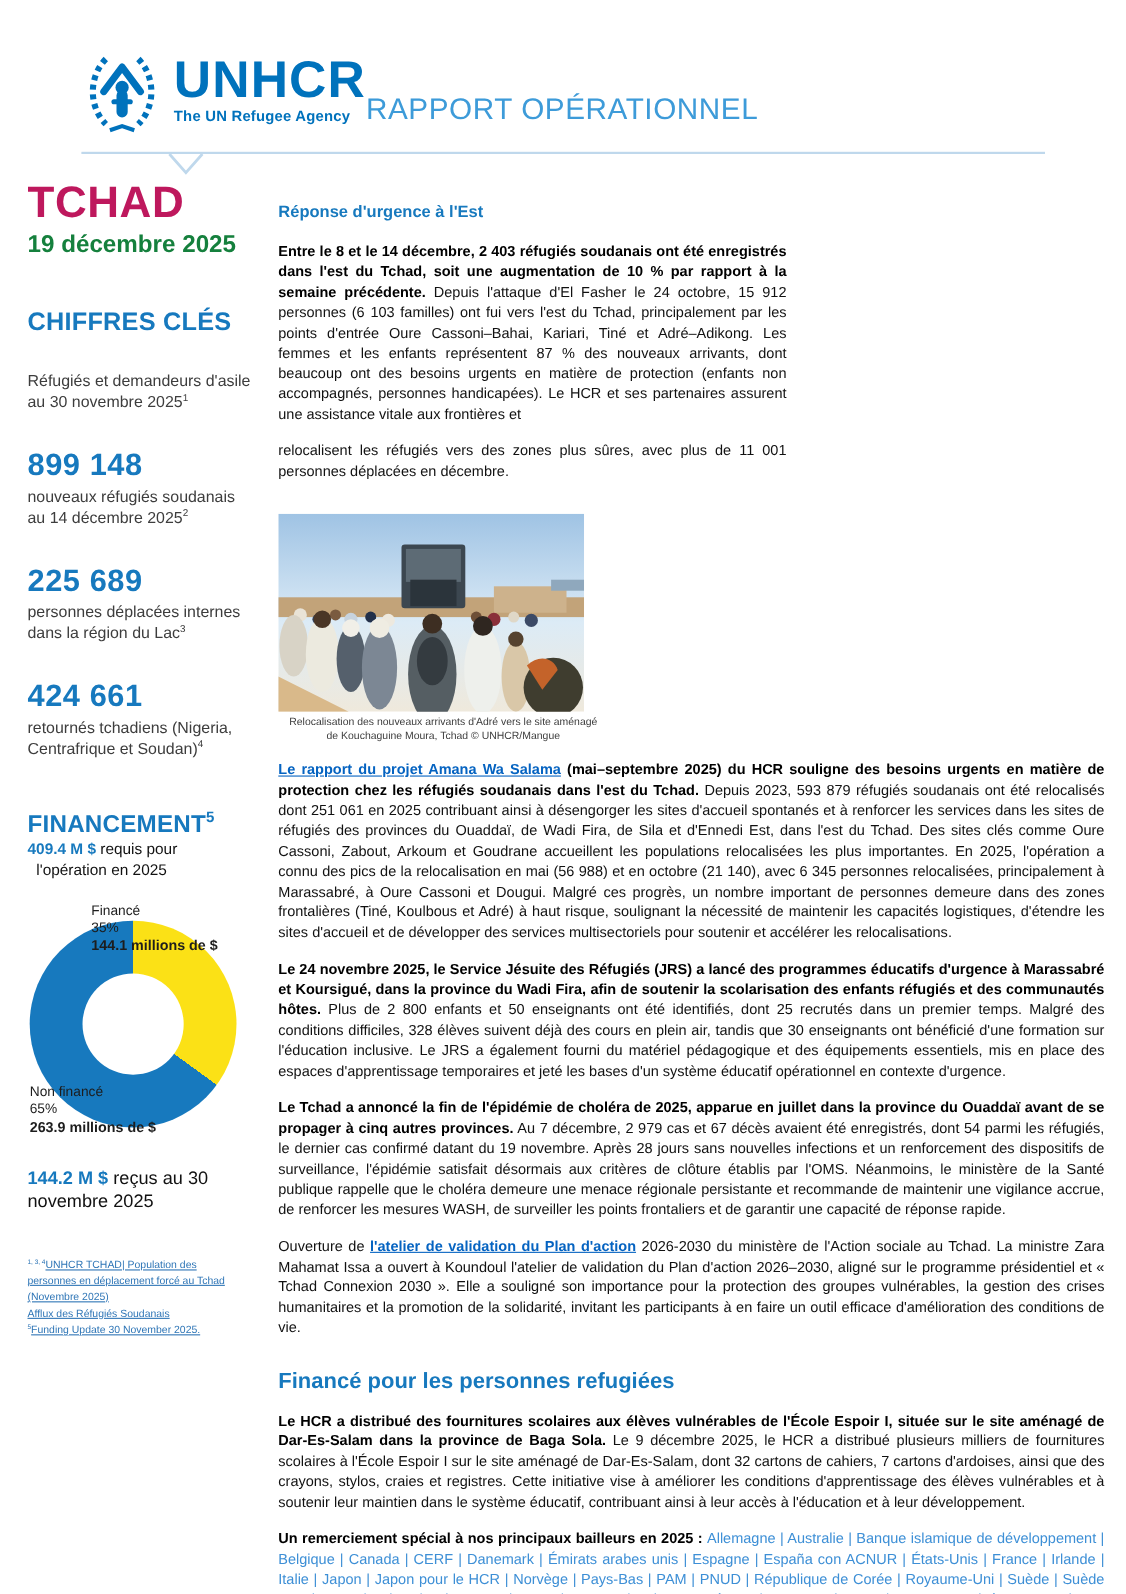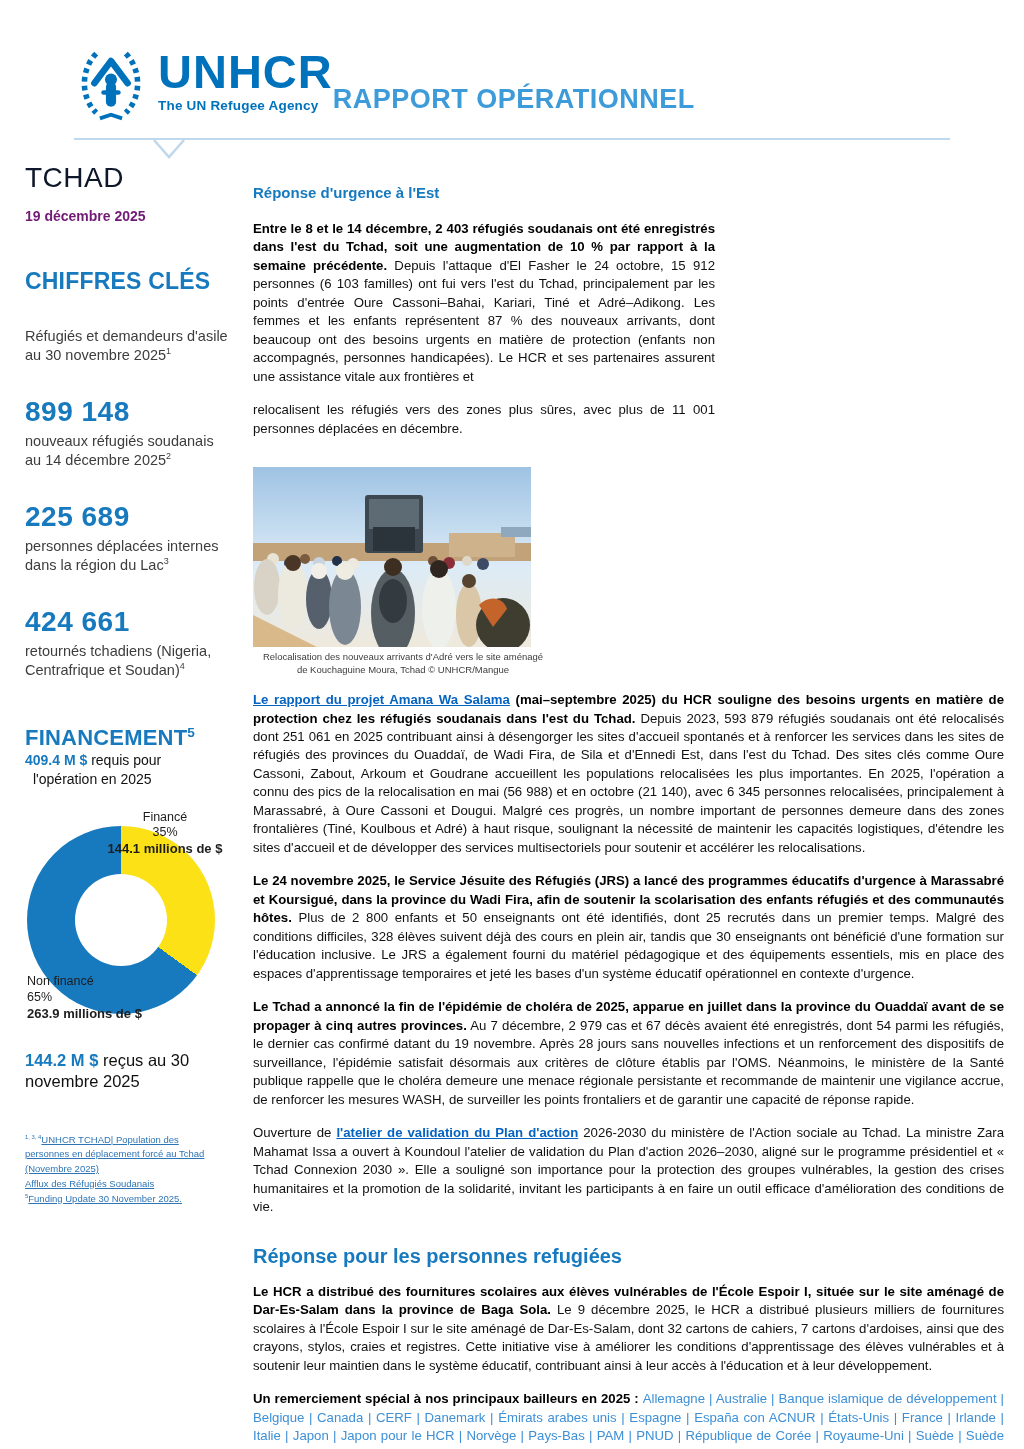--- a/index.html
+++ b/index.html
@@ -7,49 +7,49 @@
   body {
     width:1024px; height:1449px; overflow:hidden; position:relative;
     font-family:"Liberation Sans", sans-serif; color:#1a1a1a;
   }
   
   .header { display:flex; justify-content:flex-start; align-items:flex-start; padding:46px 78px 0 74px; }
   .logo-wrap { display:flex; align-items:flex-start; gap:10px; }
   .logo-text-block { padding-top:2px; }
   .logo-title { font-size:47px; font-weight:bold; color:#0072BC; letter-spacing:1px; line-height:1; }
   .logo-tagline { font-size:13.5px; font-weight:bold; color:#0072BC; margin-top:3px; letter-spacing:.2px; }
-  .report-title { font-size:27px; color:#3D9BD9; letter-spacing:.5px; margin-top:38px; font-weight:bold; }
+  .report-title { font-size:27px; color:#3D9BD9; letter-spacing:.5px; margin-top:38px; font-weight:normal; }
   
   .top-rule { position:relative; margin:12px 74px 0 74px; border-top:2px solid #BFD8EC; height:24px; }
   .chevron { position:absolute; left:78px; top:-2px; }
   
   .content { display:flex; padding:0 20px 0 25px; gap:22px; }
   .sidebar { width:206px; flex:none; }
   .main { flex:1; min-width:0; }
   
-  .country { font-size:28px; font-weight:normal; color:#0f172a; letter-spacing:.5px; }
-  .date { font-size:14px; font-weight:bold; color:#701a75; margin-top:14px; }
+  .country { font-size:40px; font-weight:bold; color:#be185d; letter-spacing:.5px; }
+  .date { font-size:22px; font-weight:bold; color:#15803d; margin-top:2px; }
   .kf-title { font-size:23px; font-weight:bold; color:#1779BE; margin-top:44px; letter-spacing:.2px; }
   .figure { margin-top:32px; }
   .figure-value { font-size:28px; font-weight:bold; color:#1779BE; letter-spacing:.5px; }
   .figure-label { font-size:14.5px; color:#3d3d3d; line-height:1.28; margin-top:4px; }
   sup { font-size:62%; vertical-align:super; line-height:0; }
   .funding-title { font-size:22px; font-weight:bold; color:#1779BE; margin-top:46px; letter-spacing:.2px; }
   .funding-req { font-size:14px; color:#111; line-height:1.3; width:180px; }
   .funding-req .amt { color:#1779BE; font-weight:bold; }
   .funding-req .l2 { padding-left:8px; }
   
   .donut-box { position:relative; width:206px; height:222px; margin-top:22px; }
   .donut { position:absolute; left:2px; top:16px; width:188px; height:188px; border-radius:50%;
            background:conic-gradient(#FBE116 0% 35%, #1779BE 35% 100%); }
   .donut::after { content:""; position:absolute; left:50%; top:50%; width:92px; height:92px;
                   transform:translate(-50%,-50%); background:#fff; border-radius:50%; }
   .donut-label { position:absolute; font-size:12.5px; color:#1d1d1d; line-height:1.25; z-index:2; }
   .donut-label .amt { font-weight:bold; font-size:13px; }
-  .lab-financed { top:0; right:0; width:132px; text-align:center; }
+  .lab-financed { top:0; right:16px; width:132px; text-align:left; }
   .lab-unfunded { left:2px; bottom:10px; text-align:left; }
   
   .funding-recv { font-size:16.5px; color:#111; margin-top:18px; line-height:1.3; width:190px; }
   .funding-recv .amt { color:#1779BE; font-weight:bold; }
   .footnotes { margin-top:40px; font-size:9.5px; color:#2E75B6; line-height:1.55; width:192px; }
   .footnotes .lnk { text-decoration:underline; color:#2E75B6; cursor:pointer; }
   .footnotes sup { color:#2E75B6; }
   
   .sec1-title { font-size:15px; font-weight:bold; color:#1779BE; margin-top:22px; }
   .sec2-title { font-size:20px; font-weight:bold; color:#1779BE; margin-top:28px; }
@@ -221,21 +221,21 @@
     </div>
 
     <p class="body"><span class="textlink">Le rapport du projet Amana Wa Salama</span><b> (mai–septembre 2025) du HCR souligne des besoins urgents en matière de protection chez les réfugiés soudanais dans l'est du Tchad.</b><span> Depuis 2023, 593 879 réfugiés soudanais ont été relocalisés dont 251 061 en 2025 contribuant ainsi à désengorger les sites d'accueil spontanés et à renforcer les services dans les sites de réfugiés des provinces du Ouaddaï, de Wadi Fira, de Sila et d'Ennedi Est, dans l'est du Tchad. Des sites clés comme Oure Cassoni, Zabout, Arkoum et Goudrane accueillent les populations relocalisées les plus importantes. En 2025, l'opération a connu des pics de la relocalisation en mai (56 988) et en octobre (21 140), avec 6 345 personnes relocalisées, principalement à Marassabré, à Oure Cassoni et Dougui. Malgré ces progrès, un nombre important de personnes demeure dans des zones frontalières (Tiné, Koulbous et Adré) à haut risque, soulignant la nécessité de maintenir les capacités logistiques, d'étendre les sites d'accueil et de développer des services multisectoriels pour soutenir et accélérer les relocalisations.</span></p>
 
     <p class="body"><b>Le 24 novembre 2025, le Service Jésuite des Réfugiés (JRS) a lancé des programmes éducatifs d'urgence à Marassabré et Koursigué, dans la province du Wadi Fira, afin de soutenir la scolarisation des enfants réfugiés et des communautés hôtes.</b><span> Plus de 2 800 enfants et 50 enseignants ont été identifiés, dont 25 recrutés dans un premier temps. Malgré des conditions difficiles, 328 élèves suivent déjà des cours en plein air, tandis que 30 enseignants ont bénéficié d'une formation sur l'éducation inclusive. Le JRS a également fourni du matériel pédagogique et des équipements essentiels, mis en place des espaces d'apprentissage temporaires et jeté les bases d'un système éducatif opérationnel en contexte d'urgence.</span></p>
 
     <p class="body"><b>Le Tchad a annoncé la fin de l'épidémie de choléra de 2025, apparue en juillet dans la province du Ouaddaï avant de se propager à cinq autres provinces.</b><span> Au 7 décembre, 2 979 cas et 67 décès avaient été enregistrés, dont 54 parmi les réfugiés, le dernier cas confirmé datant du 19 novembre. Après 28 jours sans nouvelles infections et un renforcement des dispositifs de surveillance, l'épidémie satisfait désormais aux critères de clôture établis par l'OMS. Néanmoins, le ministère de la Santé publique rappelle que le choléra demeure une menace régionale persistante et recommande de maintenir une vigilance accrue, de renforcer les mesures WASH, de surveiller les points frontaliers et de garantir une capacité de réponse rapide.</span></p>
 
     <p class="body"><span>Ouverture de </span><span class="textlink">l'atelier de validation du Plan d'action</span><span> 2026-2030 du ministère de l'Action sociale au Tchad. La ministre Zara Mahamat Issa a ouvert à Koundoul l'atelier de validation du Plan d'action 2026–2030, aligné sur le programme présidentiel et « Tchad Connexion 2030 ». Elle a souligné son importance pour la protection des groupes vulnérables, la gestion des crises humanitaires et la promotion de la solidarité, invitant les participants à en faire un outil efficace d'amélioration des conditions de vie.</span></p>
 
-    <div class="sec2-title">Réponse pour les personnes refugiées</div>
+    <div class="sec2-title">Financé pour les personnes refugiées</div>
 
     <p class="body"><b>Le HCR a distribué des fournitures scolaires aux élèves vulnérables de l'École Espoir I, située sur le site aménagé de Dar-Es-Salam dans la province de Baga Sola.</b><span> Le 9 décembre 2025, le HCR a distribué plusieurs milliers de fournitures scolaires à l'École Espoir I sur le site aménagé de Dar-Es-Salam, dont 32 cartons de cahiers, 7 cartons d'ardoises, ainsi que des crayons, stylos, craies et registres. Cette initiative vise à améliorer les conditions d'apprentissage des élèves vulnérables et à soutenir leur maintien dans le système éducatif, contribuant ainsi à leur accès à l'éducation et à leur développement.</span></p>
 
     <p class="body donors"><b>Un remerciement spécial à nos principaux bailleurs en 2025 : </b><span class="blue">Allemagne | Australie | Banque islamique de développement | Belgique | Canada | CERF | Danemark | Émirats arabes unis | Espagne | España con ACNUR | États-Unis | France | Irlande | Italie | Japon | Japon pour le HCR | Norvège | Pays-Bas | PAM | PNUD | République de Corée | Royaume-Uni | Suède | Suède pour le HCR | Suisse | Suisse pour le HCR | UNICEF | Union européenne | USA pour le HCR | Donateurs privés au Canada, en Chine, au Danemark, en Italie, au MENA, aux Émirats arabes unis, aux Pays-Bas,</span></p>
   </div>
 </div>
 
 <div class="footer-rule"></div>
 <div class="website">www.unhcr.org</div>
 <div class="contact-box">Pour plus d'informations, veuillez contacter : Eugène Sibomana, Reporting Officer, sibomane@unhcr.org ; Rimtebaye Djessingar, Reporting Associate, djessing@unhcr.org</div>

